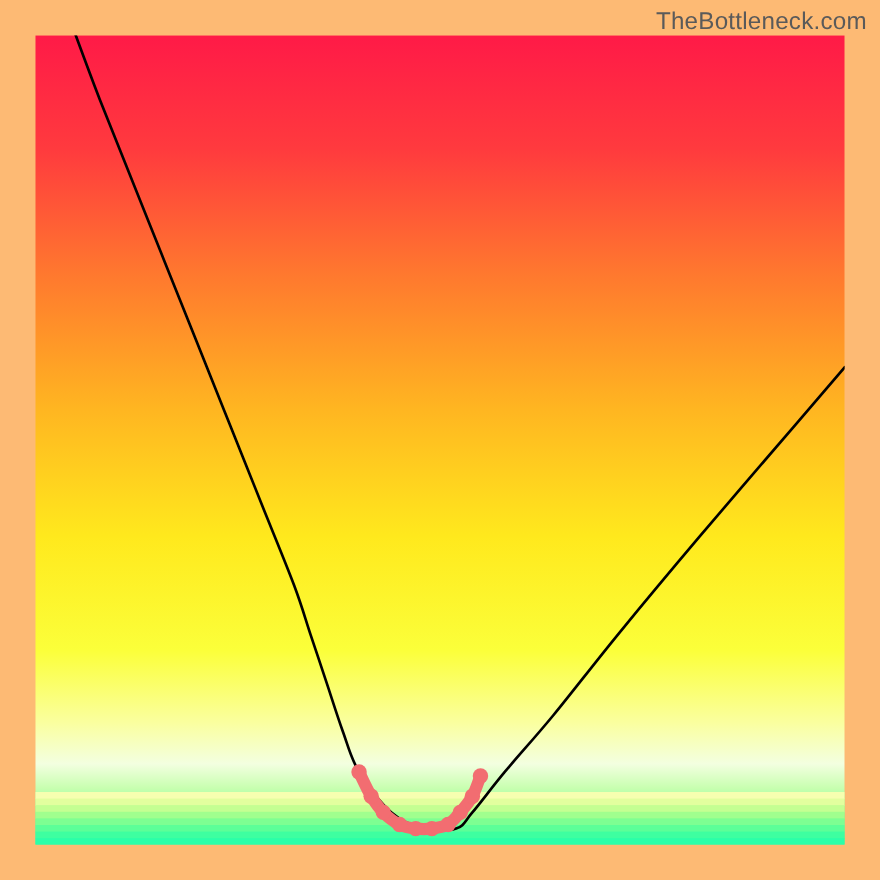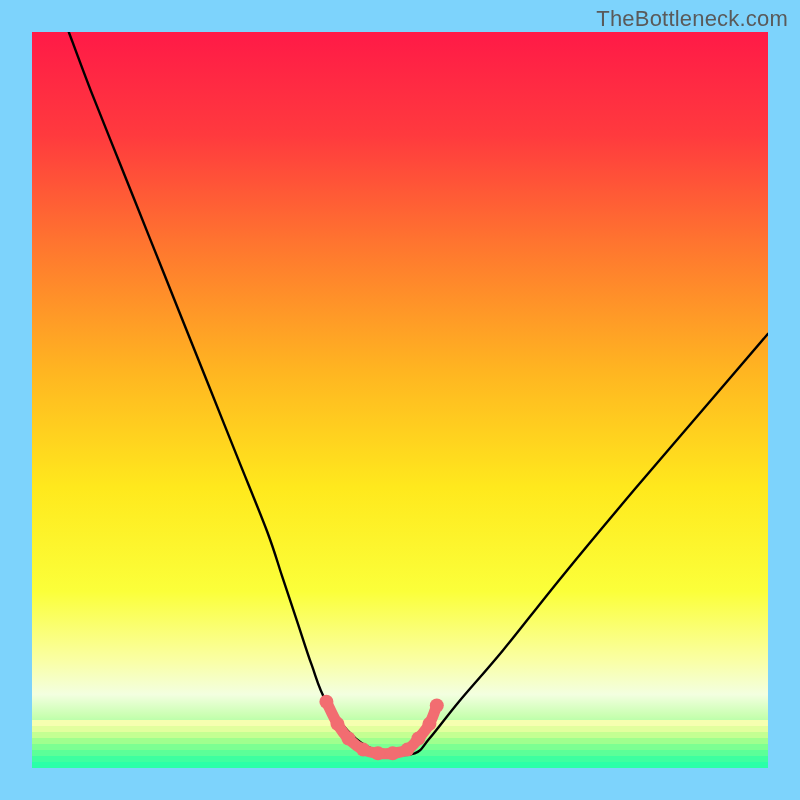--- a/index.html
+++ b/index.html
@@ -8,21 +8,21 @@
     width: 800px;
     height: 800px;
     background: #000;
     overflow: hidden;
     font-family: Arial, Helvetica, sans-serif;
   }
   .frame {
     position: absolute;
     top: 0; left: 0;
     width: 800px; height: 800px;
-    background: #7dd3fc;
+    background: #fdba74;
   }
   .plot {
     position: absolute;
     top: 32px;
     left: 32px;
     width: 736px;
     height: 736px;
     overflow: hidden;
   }
   .gradient-bg {

